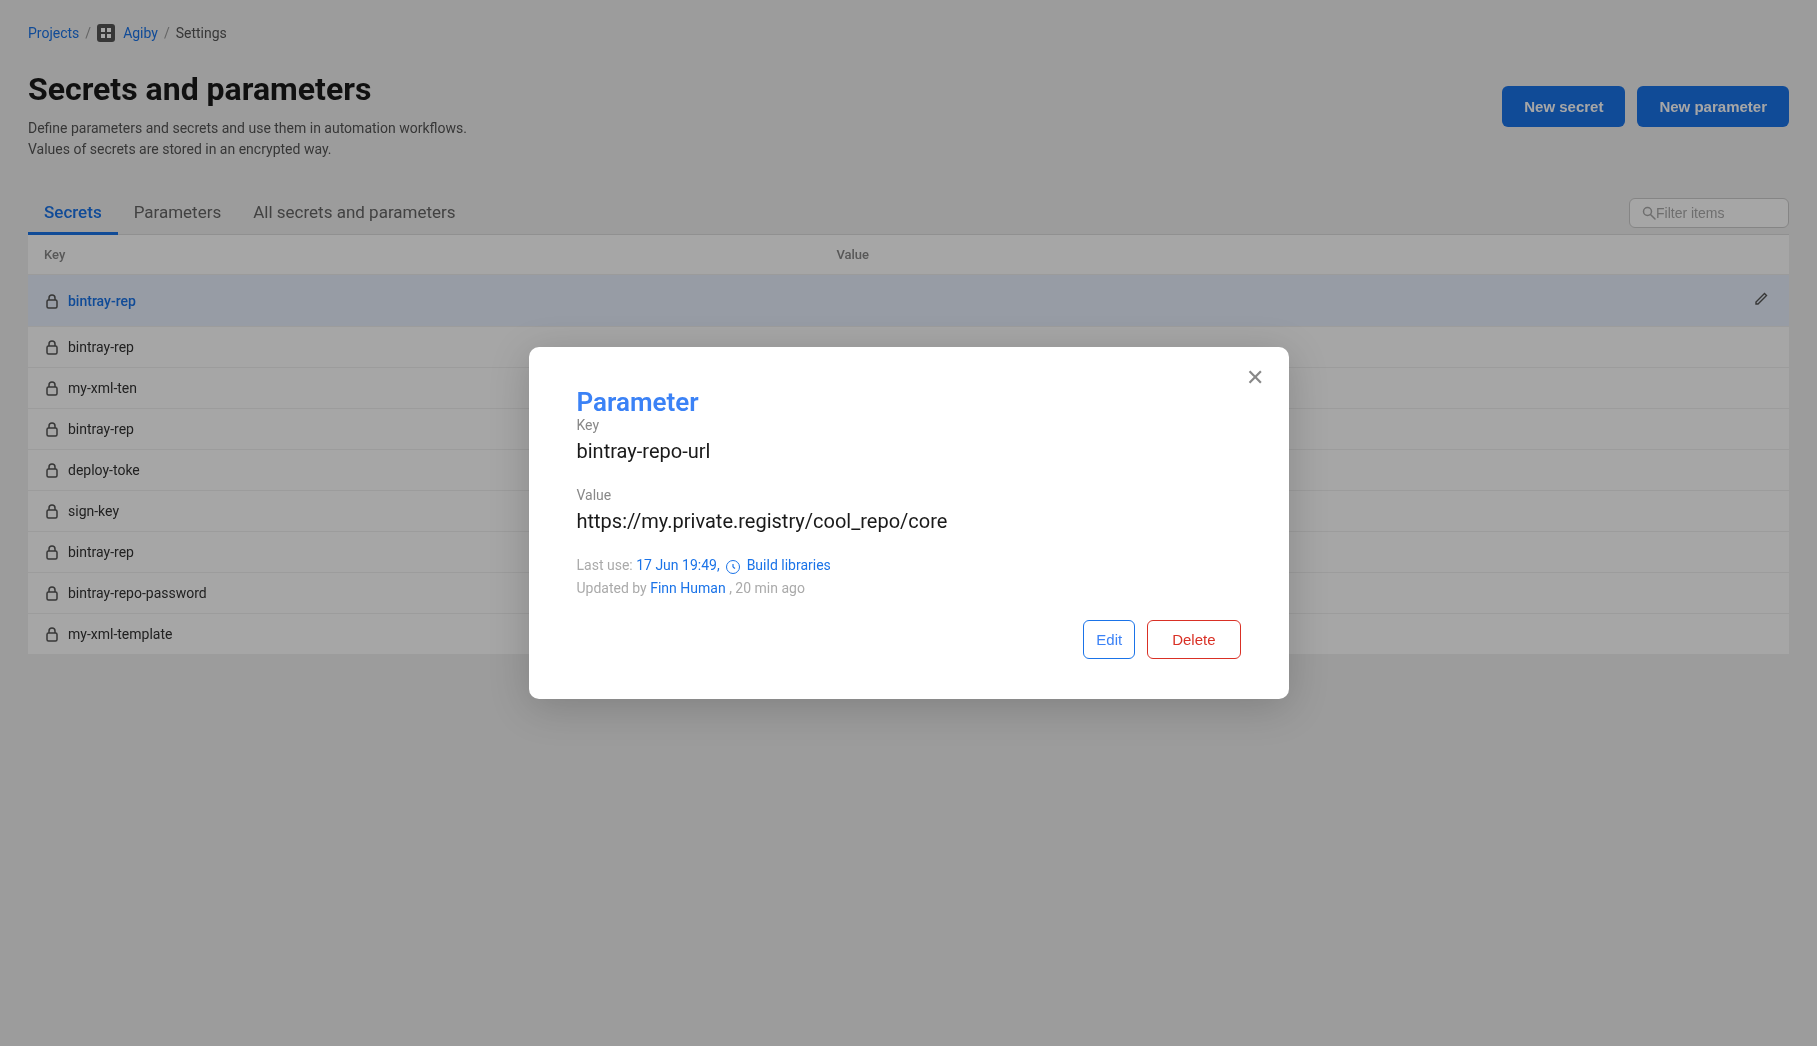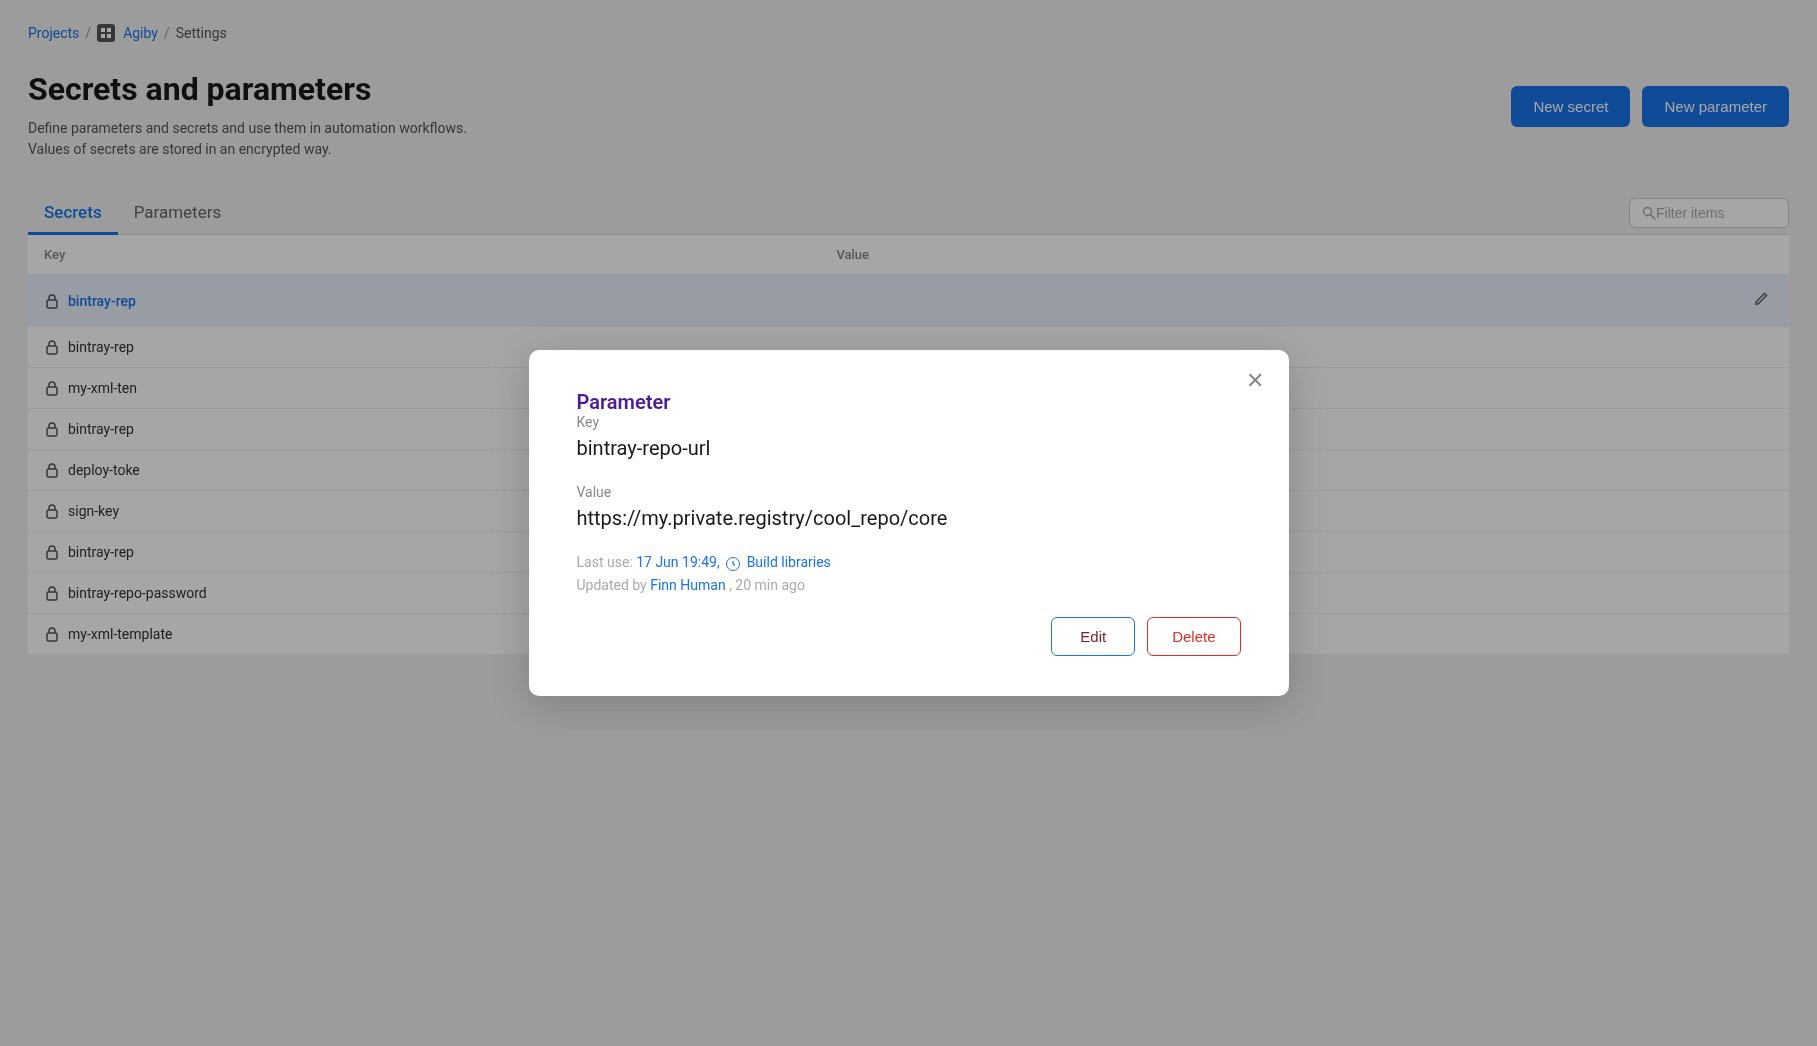--- a/index.html
+++ b/index.html
@@ -77,21 +77,21 @@
       align-items: center;
       margin-top: 16px;
     }
     .btn-primary {
       background: #1a73e8;
       color: white;
       border: none;
       border-radius: 6px;
       padding: 12px 22px;
       font-size: 15px;
-      font-weight: 400;
+      font-weight: 700;
       cursor: pointer;
       white-space: nowrap;
     }
 
     
     .tabs-row {
       display: flex;
       align-items: center;
       justify-content: space-between;
       border-bottom: 1px solid #ddd;
@@ -206,23 +206,23 @@
       top: 20px;
       right: 24px;
       background: none;
       border: none;
       cursor: pointer;
       font-size: 22px;
       color: #888;
       line-height: 1;
     }
     .modal-title {
-      font-size: 20px;
+      font-size: 26px;
       font-weight: 600;
-      color: #4c1d95;
+      color: #3b82f6;
     }
     .modal-field-label {
       font-size: 14px;
       color: #888;
       margin-bottom: 6px;
       font-weight: 400;
     }
     .modal-field-value {
       font-size: 20px;
       color: #1a1a1a;
@@ -239,24 +239,24 @@
       text-decoration: none;
     }
     .modal-actions {
       display: flex;
       justify-content: flex-end;
       gap: 12px;
       margin-top: 24px;
     }
     .btn-outline-blue {
       background: white;
-      color: #7f1d1d;
+      color: #3b82f6;
       border: 1.5px solid #1a73e8;
       border-radius: 6px;
-      padding: 10px 28px;
+      padding: 10px 12px;
       font-size: 15px;
       font-weight: 500;
       cursor: pointer;
     }
     .btn-outline-red {
       background: white;
       color: #d93025;
       border: 1.5px solid #d93025;
       border-radius: 6px;
       padding: 10px 24px;
@@ -299,20 +299,21 @@
     <div class="header-actions">
       <button class="btn-primary">New secret</button>
       <button class="btn-primary">New parameter</button>
     </div>
   </div>
 
   <div class="tabs-row">
     <div class="tabs">
       <a class="tab active">Secrets</a>
       <a class="tab">Parameters</a>
+      <a class="tab">All secrets and parameters</a>
     </div>
     <div class="filter-input-wrap">
       <svg width="14" height="14" viewBox="0 0 14 14" fill="none">
         <circle cx="5.5" cy="5.5" r="4" stroke="#aaa" stroke-width="1.5"></circle>
         <line x1="8.5" y1="8.5" x2="13" y2="13" stroke="#aaa" stroke-width="1.5" stroke-linecap="round"></line>
       </svg>
       <input type="text" placeholder="Filter items" style="">
     </div>
   </div>
 

